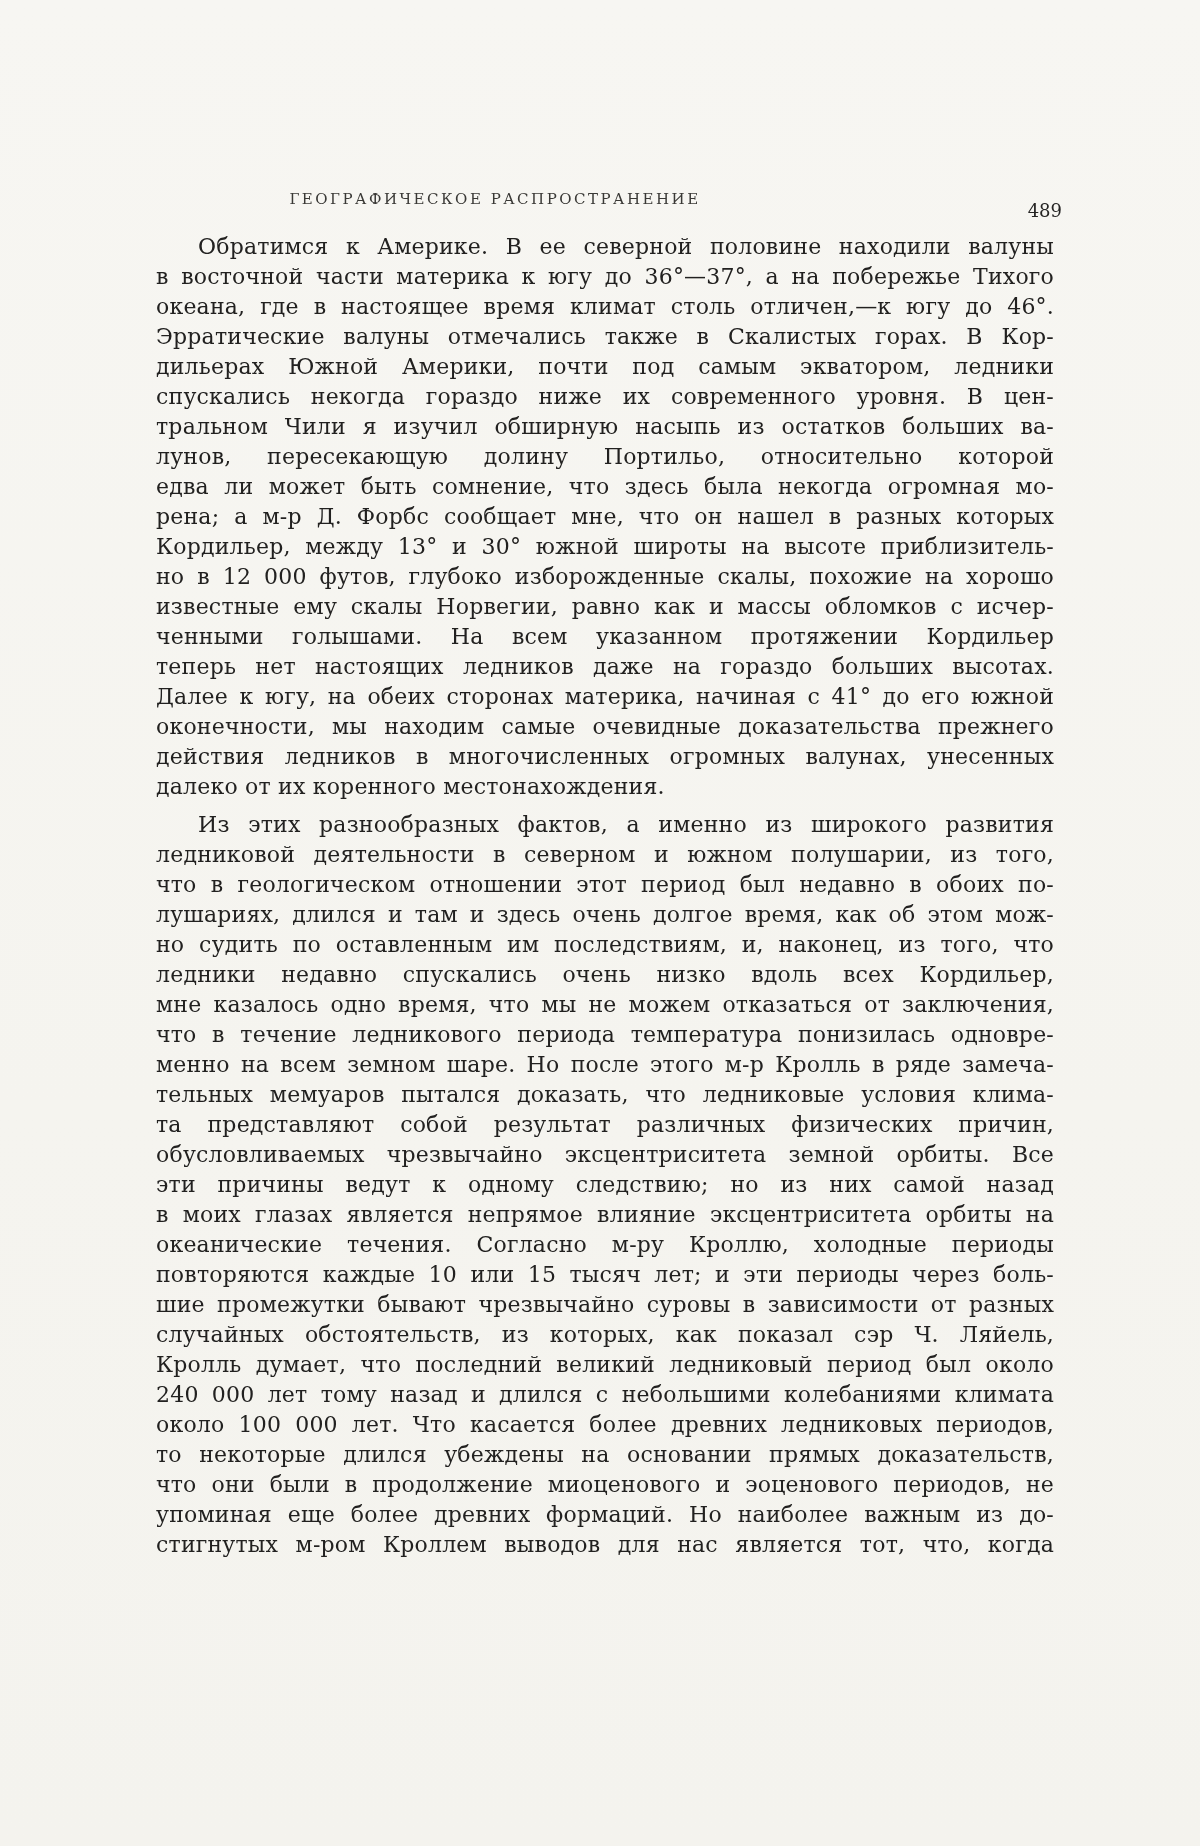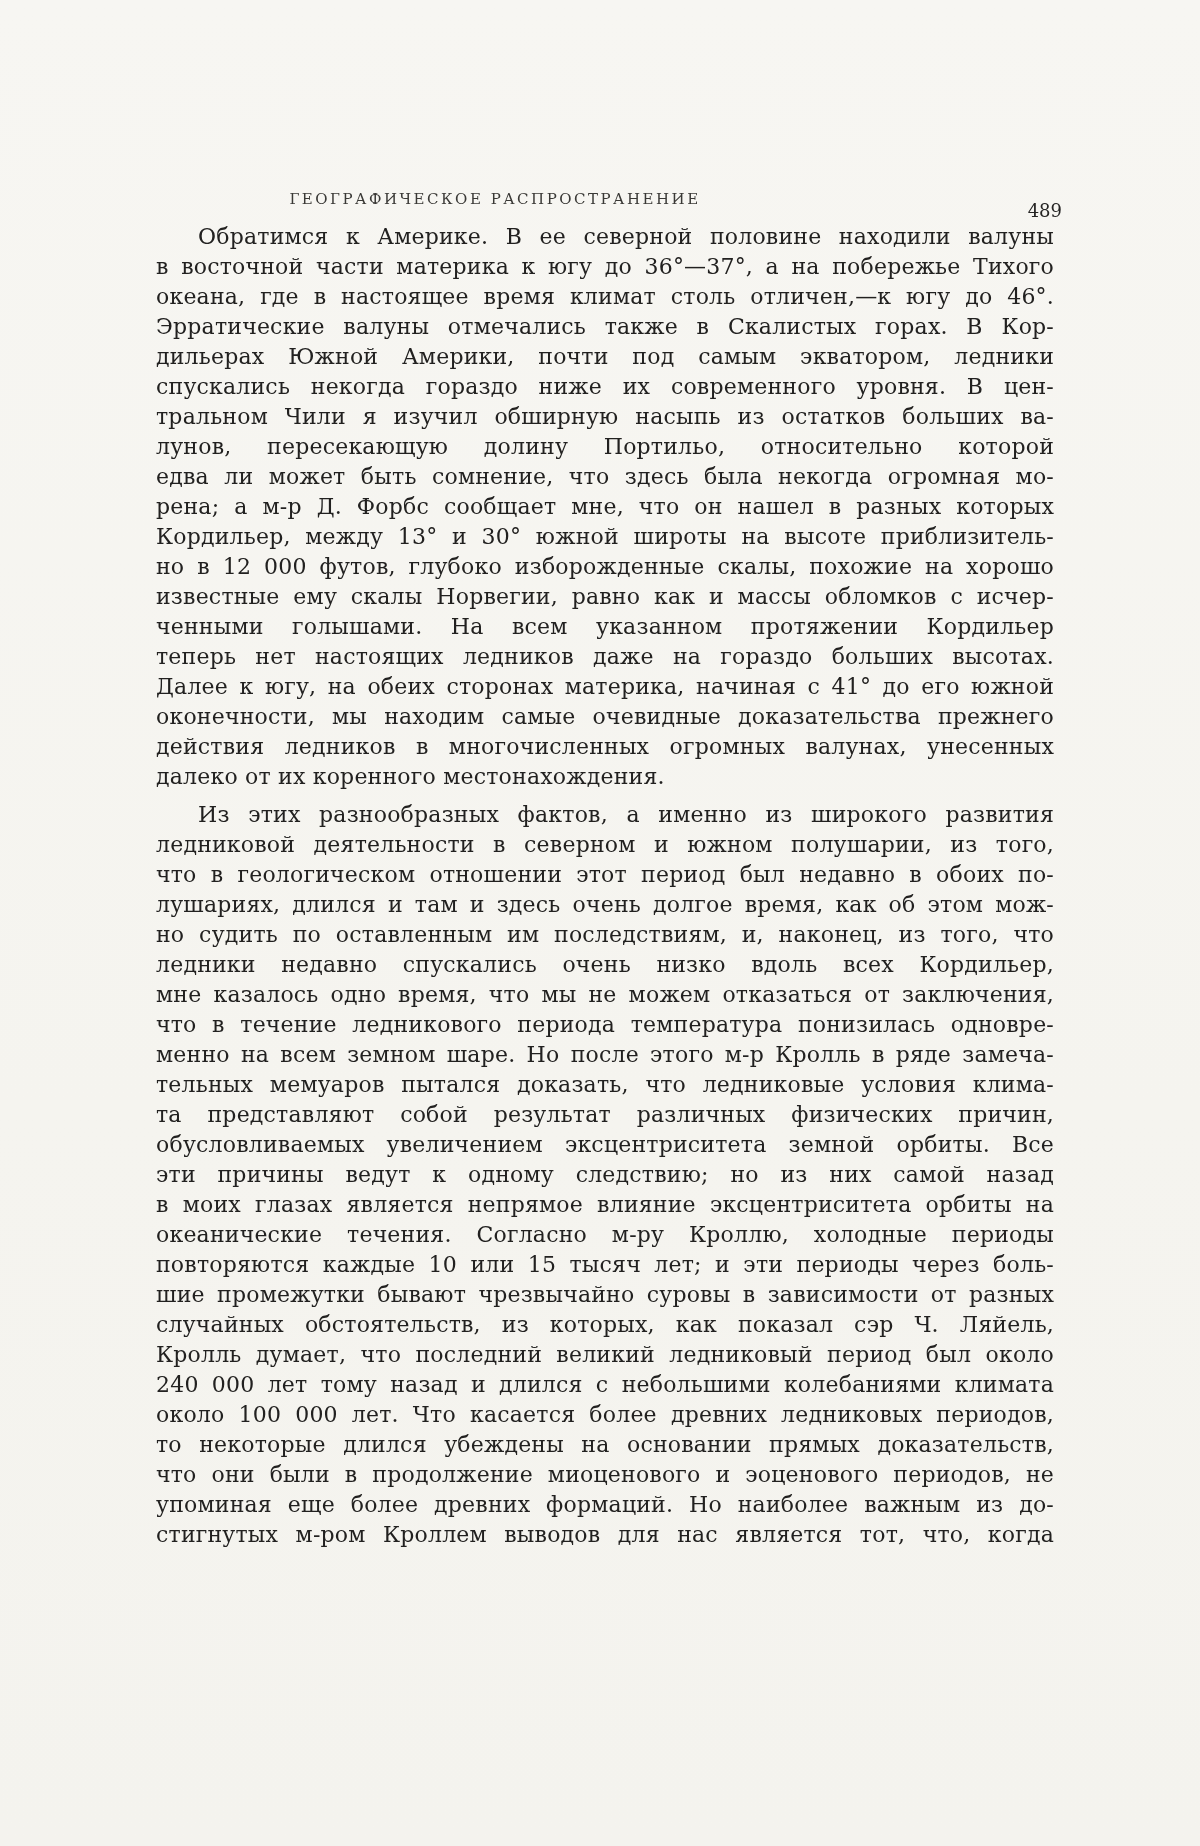--- a/index.html
+++ b/index.html
@@ -18,21 +18,21 @@
   }
   .text-block {
     position: absolute;
     left: 148px;
     top: 184px;
     width: 914px;
   }
   .running-head {
     position: relative;
     height: 30px;
-    margin-bottom: 8px;
+    margin-bottom: 18px;
   }
   .running-title {
     position: absolute;
     left: -80px;
     right: 140px;
     text-align: center;
     font-size: 15px;
     letter-spacing: 2.5px;
     color: #3a3936;
     font-weight: normal;
@@ -105,21 +105,21 @@
           <div class="line">ледниковой деятельности в северном и южном полушарии, из того,</div>
           <div class="line">что в геологическом отношении этот период был недавно в обоих по-</div>
           <div class="line">лушариях, длился и там и здесь очень долгое время, как об этом мож-</div>
           <div class="line">но судить по оставленным им последствиям, и, наконец, из того, что</div>
           <div class="line">ледники недавно спускались очень низко вдоль всех Кордильер,</div>
           <div class="line">мне казалось одно время, что мы не можем отказаться от заключения,</div>
           <div class="line">что в течение ледникового периода температура понизилась одновре-</div>
           <div class="line">менно на всем земном шаре. Но после этого м-р Кролль в ряде замеча-</div>
           <div class="line">тельных мемуаров пытался доказать, что ледниковые условия клима-</div>
           <div class="line">та представляют собой результат различных физических причин,</div>
-          <div class="line">обусловливаемых увеличением эксцентриситета земной орбиты. Все</div>
+          <div class="line">обусловливаемых чрезвычайно эксцентриситета земной орбиты. Все</div>
           <div class="line">эти причины ведут к одному следствию; но из них самой назад</div>
           <div class="line">в моих глазах является непрямое влияние эксцентриситета орбиты на</div>
           <div class="line">океанические течения. Согласно м-ру Кроллю, холодные периоды</div>
           <div class="line">повторяются каждые 10 или 15 тысяч лет; и эти периоды через боль-</div>
           <div class="line">шие промежутки бывают чрезвычайно суровы в зависимости от разных</div>
           <div class="line">случайных обстоятельств, из которых, как показал сэр Ч. Ляйель,</div>
           <div class="line">Кролль думает, что последний великий ледниковый период был около</div>
           <div class="line">240 000 лет тому назад и длился с небольшими колебаниями климата</div>
           <div class="line">около 100 000 лет. Что касается более древних ледниковых периодов,</div>
           <div class="line">то некоторые длился убеждены на основании прямых доказательств,</div>

